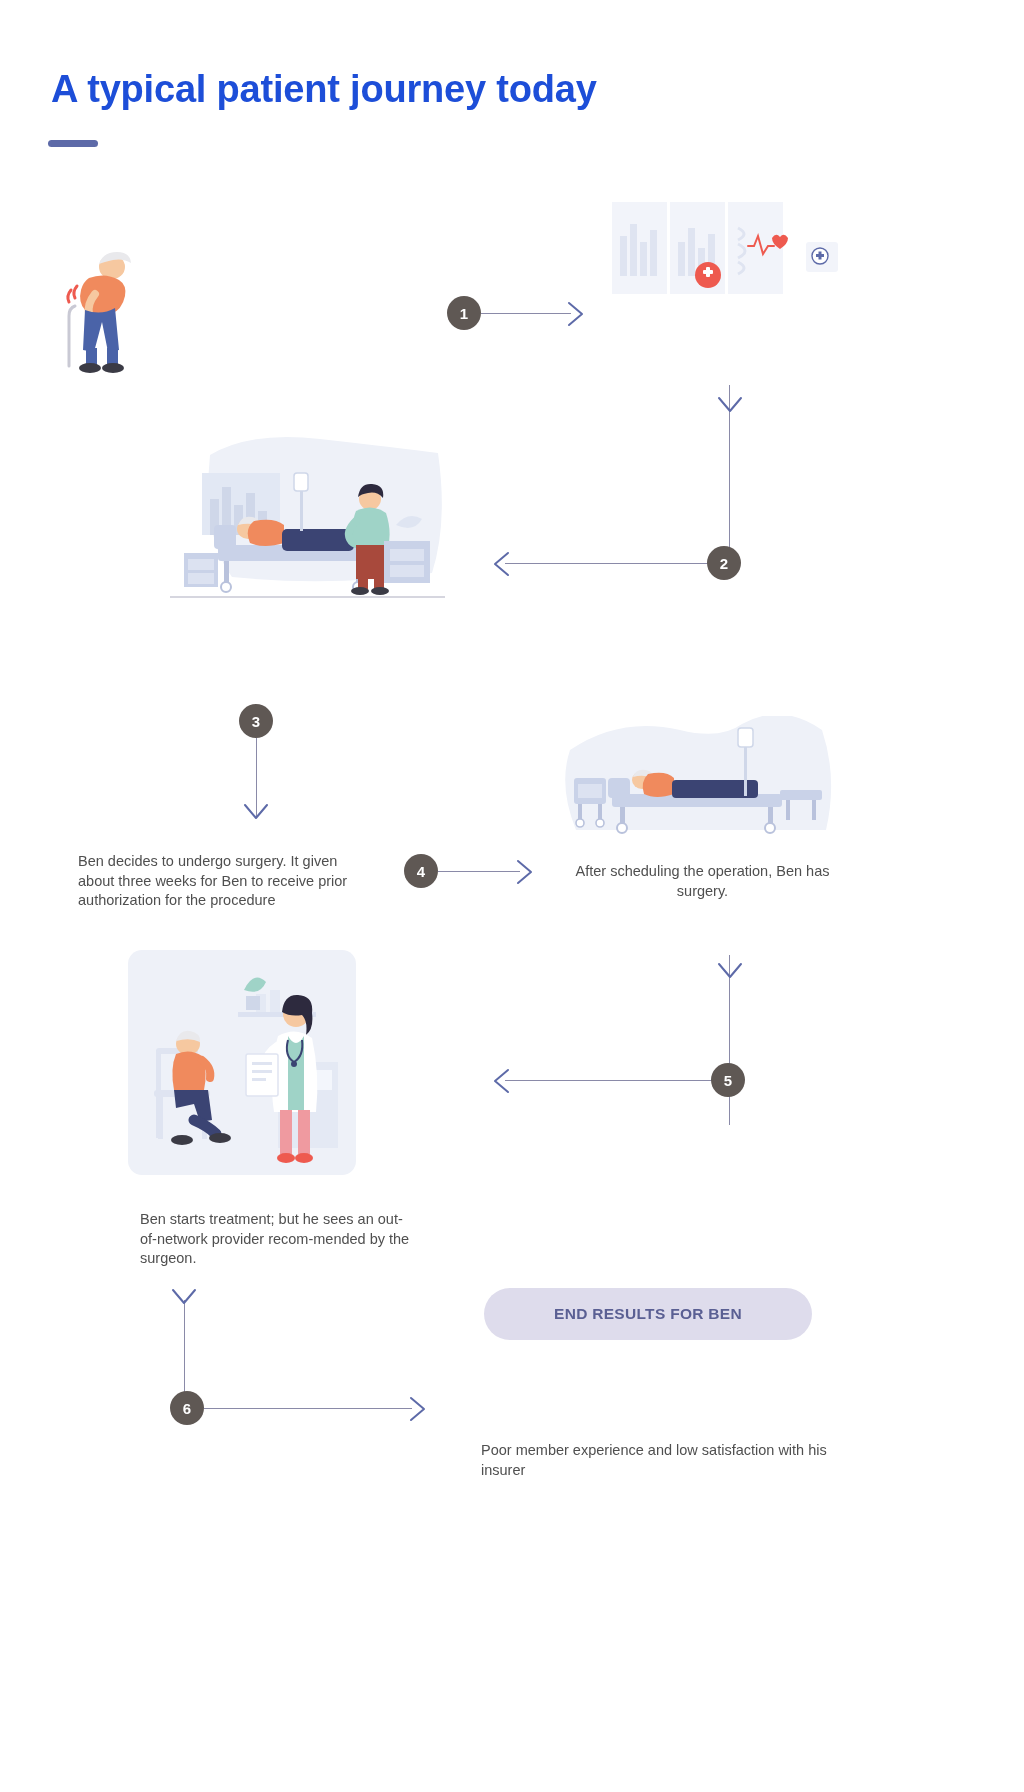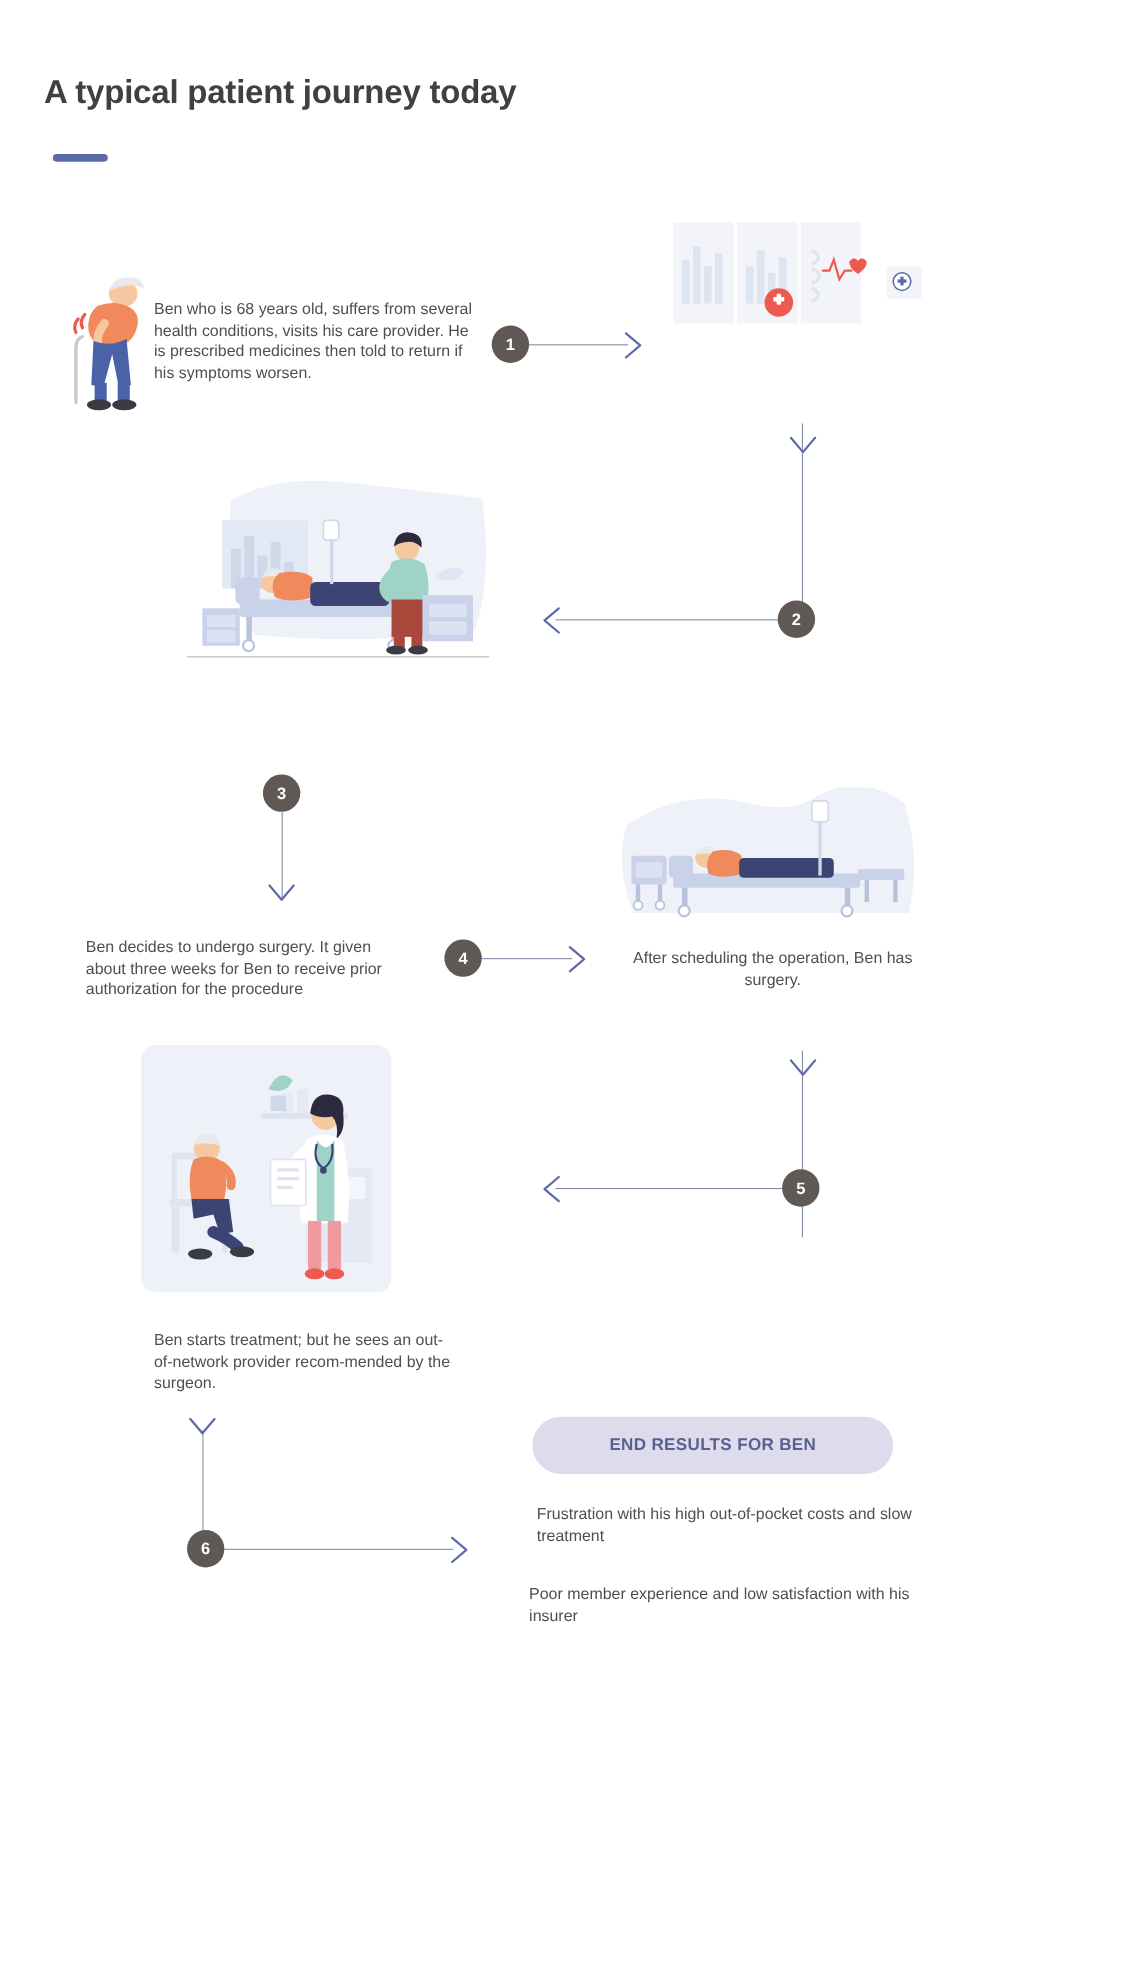--- a/index.html
+++ b/index.html
@@ -17,25 +17,25 @@
   }
   .page {
     position: relative;
     width: 1024px;
     height: 1792px;
   }
 
   
   .title {
     position: absolute;
-    left: 40px;
+    left: 51px;
     top: 68px;
-    font-size: 30px;
+    font-size: 38px;
     font-weight: bold;
-    color: #404040;
+    color: #1d4ed8;
     letter-spacing: -0.2px;
   }
   .accent-bar {
     position: absolute;
     left: 48px;
     top: 140px;
     width: 50px;
     height: 7px;
     border-radius: 4px;
     background: #5d6aa8;
@@ -122,21 +122,20 @@
       <rect x="31" y="100" width="11" height="18" fill="#4a63a8"></rect>
       <rect x="52" y="100" width="11" height="18" fill="#4a63a8"></rect>
 
       <ellipse cx="35" cy="120" rx="11" ry="5" fill="#3b3b45"></ellipse>
       <ellipse cx="58" cy="120" rx="11" ry="5" fill="#3b3b45"></ellipse>
 
       <path d="M20 58 q-6 2 -6 10 l0 50" stroke="#c9c9d4" stroke-width="3" fill="none" stroke-linecap="round"></path>
     </svg>
   </div>
 
-  <div class="para" style="left:140px; top:272px; width:290px;">Ben who is 68 years old, suffers from several health conditions, visits his care provider. He is prescribed medicines then told to return if his symptoms worsen.</div>
 
   <div class="badge" style="left:447px; top:296px;">1</div>
 
   <div class="hline" style="left:481px; top:313px; width:90px;"></div>
   <div class="chev" style="left:567px; top:301px;">
     <svg width="20" height="26" viewBox="0 0 20 26">
       <path d="M2 2 L15 13 L2 24" stroke="#5d6aa8" stroke-width="2" fill="none" stroke-linecap="round" stroke-linejoin="round"></path>
     </svg>
   </div>
 
@@ -375,17 +374,16 @@
 
   <div class="hline" style="left:204px; top:1408px; width:208px;"></div>
   <div class="chev" style="left:409px; top:1396px;">
     <svg width="20" height="26" viewBox="0 0 20 26">
       <path d="M2 2 L15 13 L2 24" stroke="#5d6aa8" stroke-width="2" fill="none" stroke-linecap="round" stroke-linejoin="round"></path>
     </svg>
   </div>
 
   <div class="pill" style="left:484px; top:1288px; width:328px; height:52px;">END RESULTS FOR BEN</div>
 
-  <div class="para" style="left:488px; top:1368px; width:350px;">Frustration with his high out-of-pocket costs and slow treatment</div>
 
   <div class="para" style="left:481px; top:1441px; width:350px;">Poor member experience and low satisfaction with his insurer</div>
 
 </div>
 
 </body></html>

